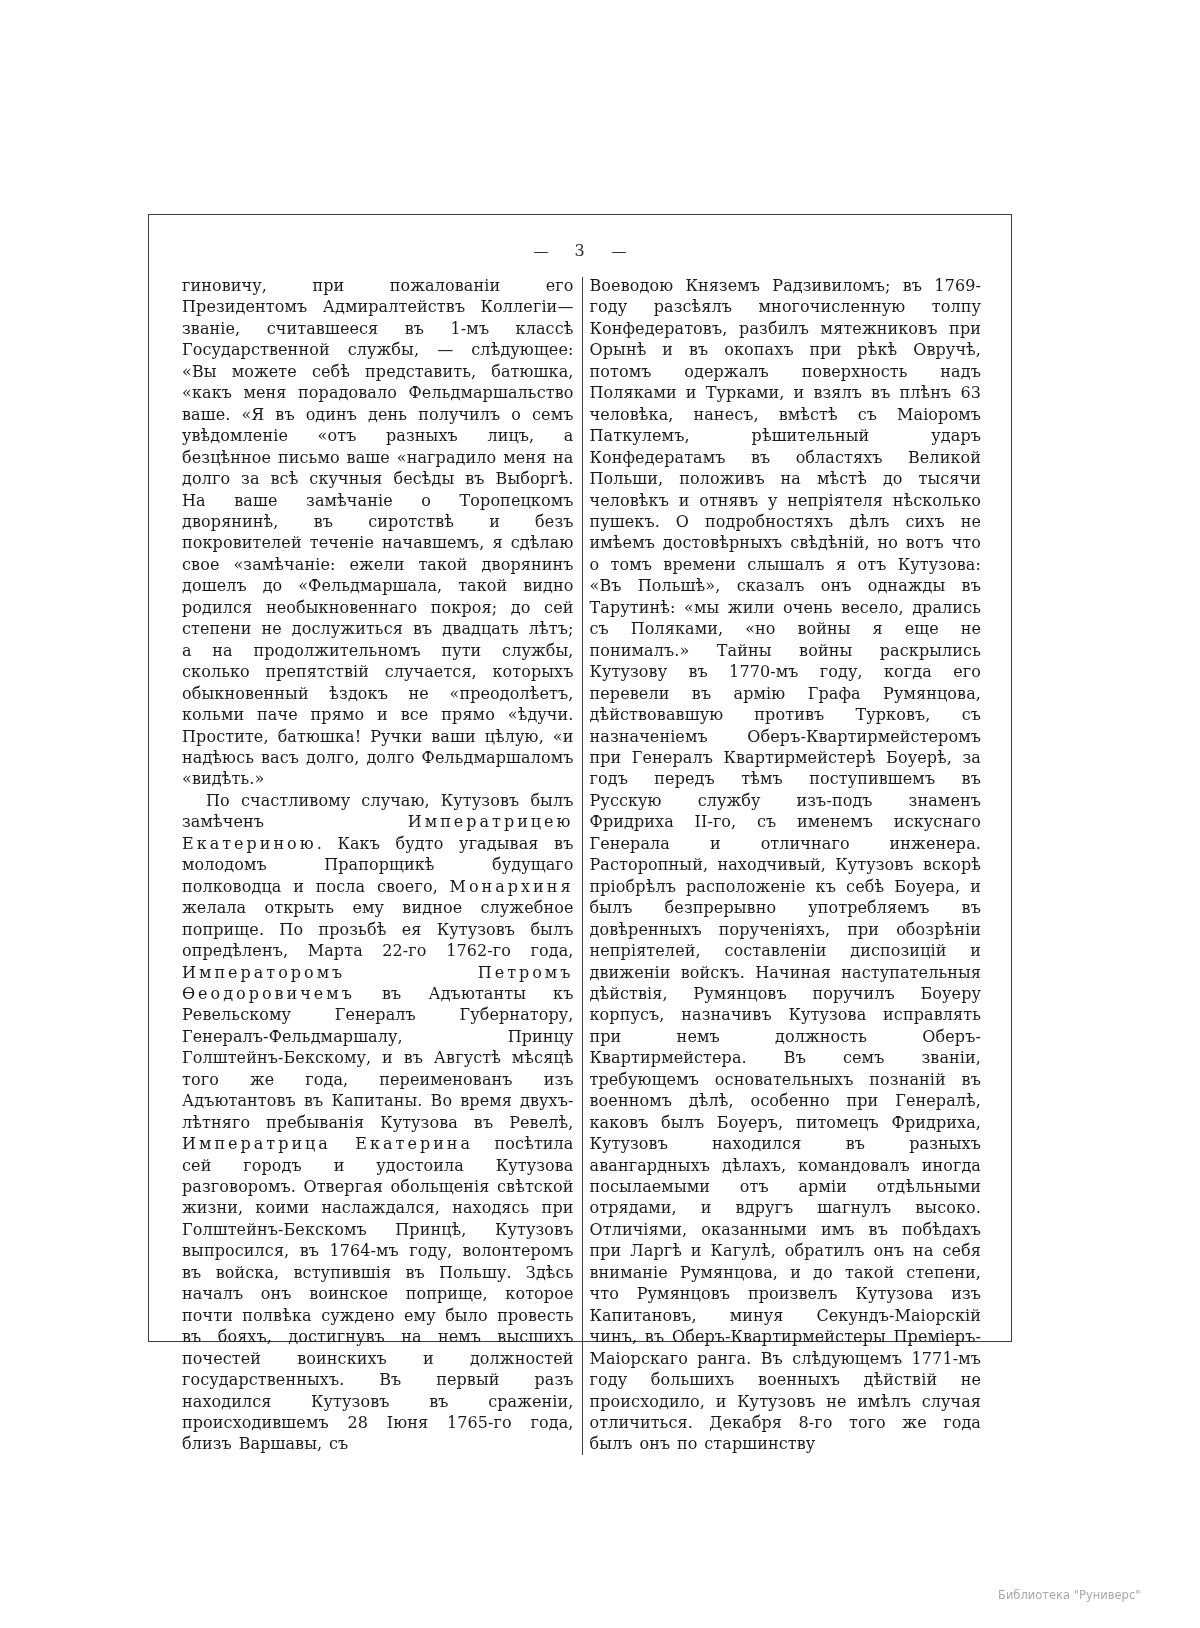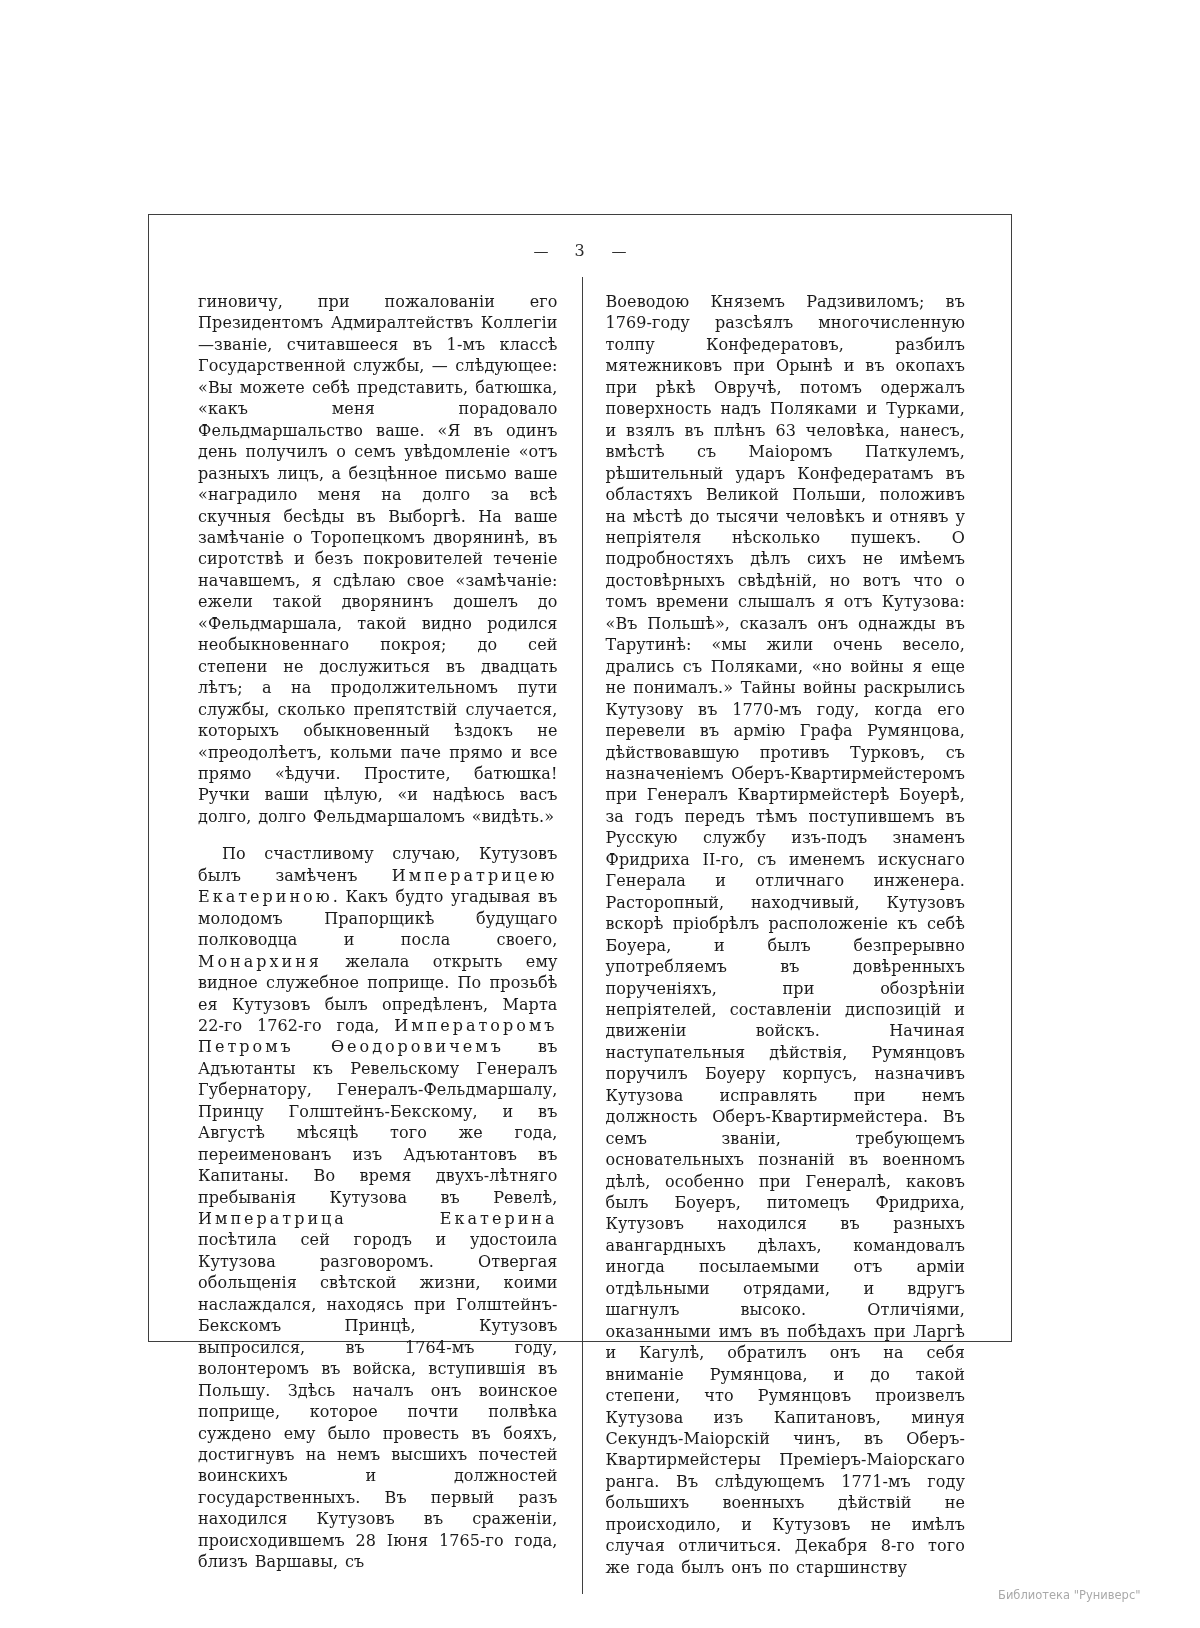--- a/index.html
+++ b/index.html
@@ -49,21 +49,21 @@
     text-align: justify;
     color: #1b1b1b;
     word-spacing: 1.6px;
     letter-spacing: 0.1px;
   }
   .divider {
     width: 1px;
     background: #3f3f3f;
     margin: 2px 7px 0 8px;
   }
-  p { margin: 16px; }
+  p { margin: 0; }
   p.indent { text-indent: 24px; }
   .sp { letter-spacing: 3px; }
   .watermark {
     position: absolute;
     top: 1588px;
     left: 998px;
     font-family: "DejaVu Sans", "Liberation Sans", sans-serif;
     font-size: 11.5px;
     color: #a9a9a9;
   }

